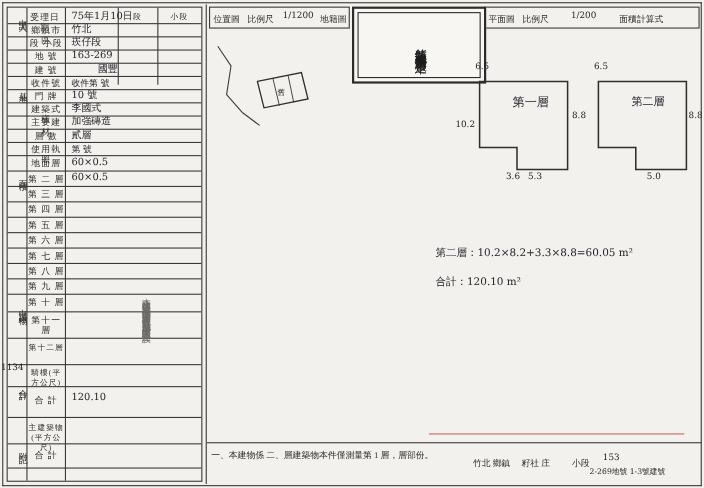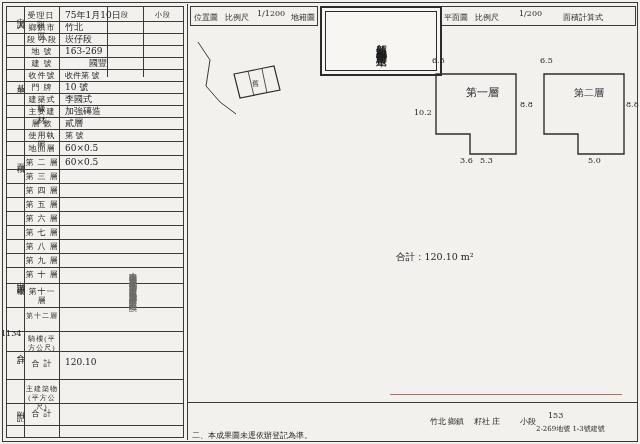--- a/index.html
+++ b/index.html
@@ -228,26 +228,27 @@
   <div class="calc" style="left:466px;top:86px;font-size:11px;">第一層</div>
 
   <svg class="sketch" style="left:528px;top:64px;width:110px;height:110px;" viewBox="0 0 110 110">
     <path d="M16 10 L96 10 L96 90 L50 90 L50 70 L16 70 Z" stroke="#2f2f2d" stroke-width="1.4" fill="none"></path>
   </svg>
   <div class="dim" style="left:540px;top:56px;">6.5</div>
   <div class="dim" style="left:626px;top:100px;">8.8</div>
   <div class="dim" style="left:588px;top:156px;">5.0</div>
   <div class="calc" style="left:574px;top:86px;font-size:10px;">第二層</div>
 
+  <div class="calc" style="left:396px;top:224px;">第二層：10.2×8.2+3.3×8.8=60.05 m²</div>
   <div class="calc" style="left:396px;top:250px;">合計：120.10 m²</div>
 
   <div class="redline" style="left:390px;top:394px;width:232px;"></div>
 
   <div class="ln hz" style="left:188px;top:402px;width:450px;"></div>
-  <div class="bottomnote" style="left:192px;top:430px;width:250px;">二、本成果圖未逕依辦登記為準。</div>
+  <div class="bottomnote" style="left:192px;top:408px;width:250px;">一、本建物係 二、層建築物本件僅測量第 1 層，層部份。</div>
 
   <div class="bottomnote" style="left:430px;top:416px;">竹北 鄉鎮</div>
   <div class="bottomnote" style="left:474px;top:416px;">籽社 庄</div>
   <div class="bottomnote" style="left:520px;top:416px;">小段</div>
   <div class="bottomnote" style="left:548px;top:410px;font-family:'DejaVu Serif',serif;">153</div>
   <div class="bottomnote" style="left:536px;top:424px;font-size:7px;font-family:'DejaVu Serif',serif;">2-269地號 1-3號建號</div>
 
   <div class="ln vt" style="left:187px;top:4px;height:436px;"></div>
   <div class="ln hz" style="left:2px;top:2px;width:636px;"></div>
   <div class="ln hz" style="left:2px;top:441px;width:636px;"></div>

